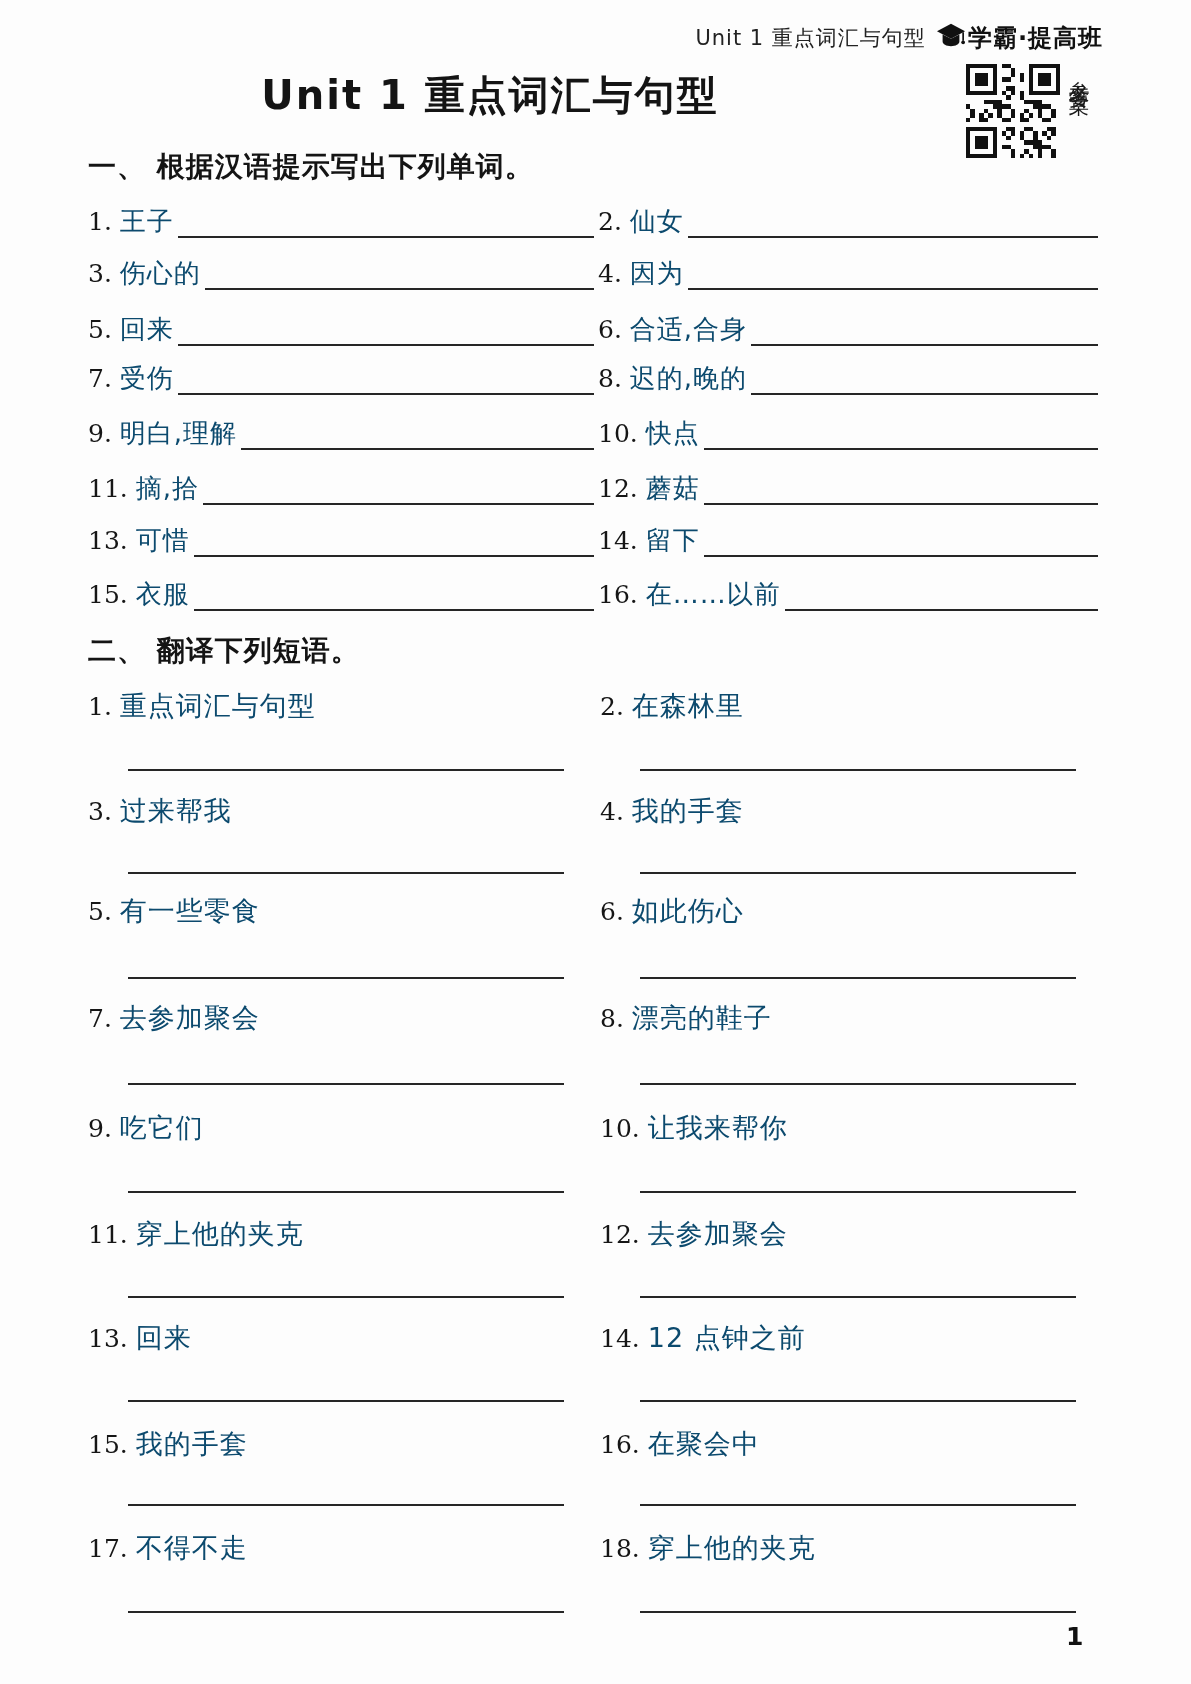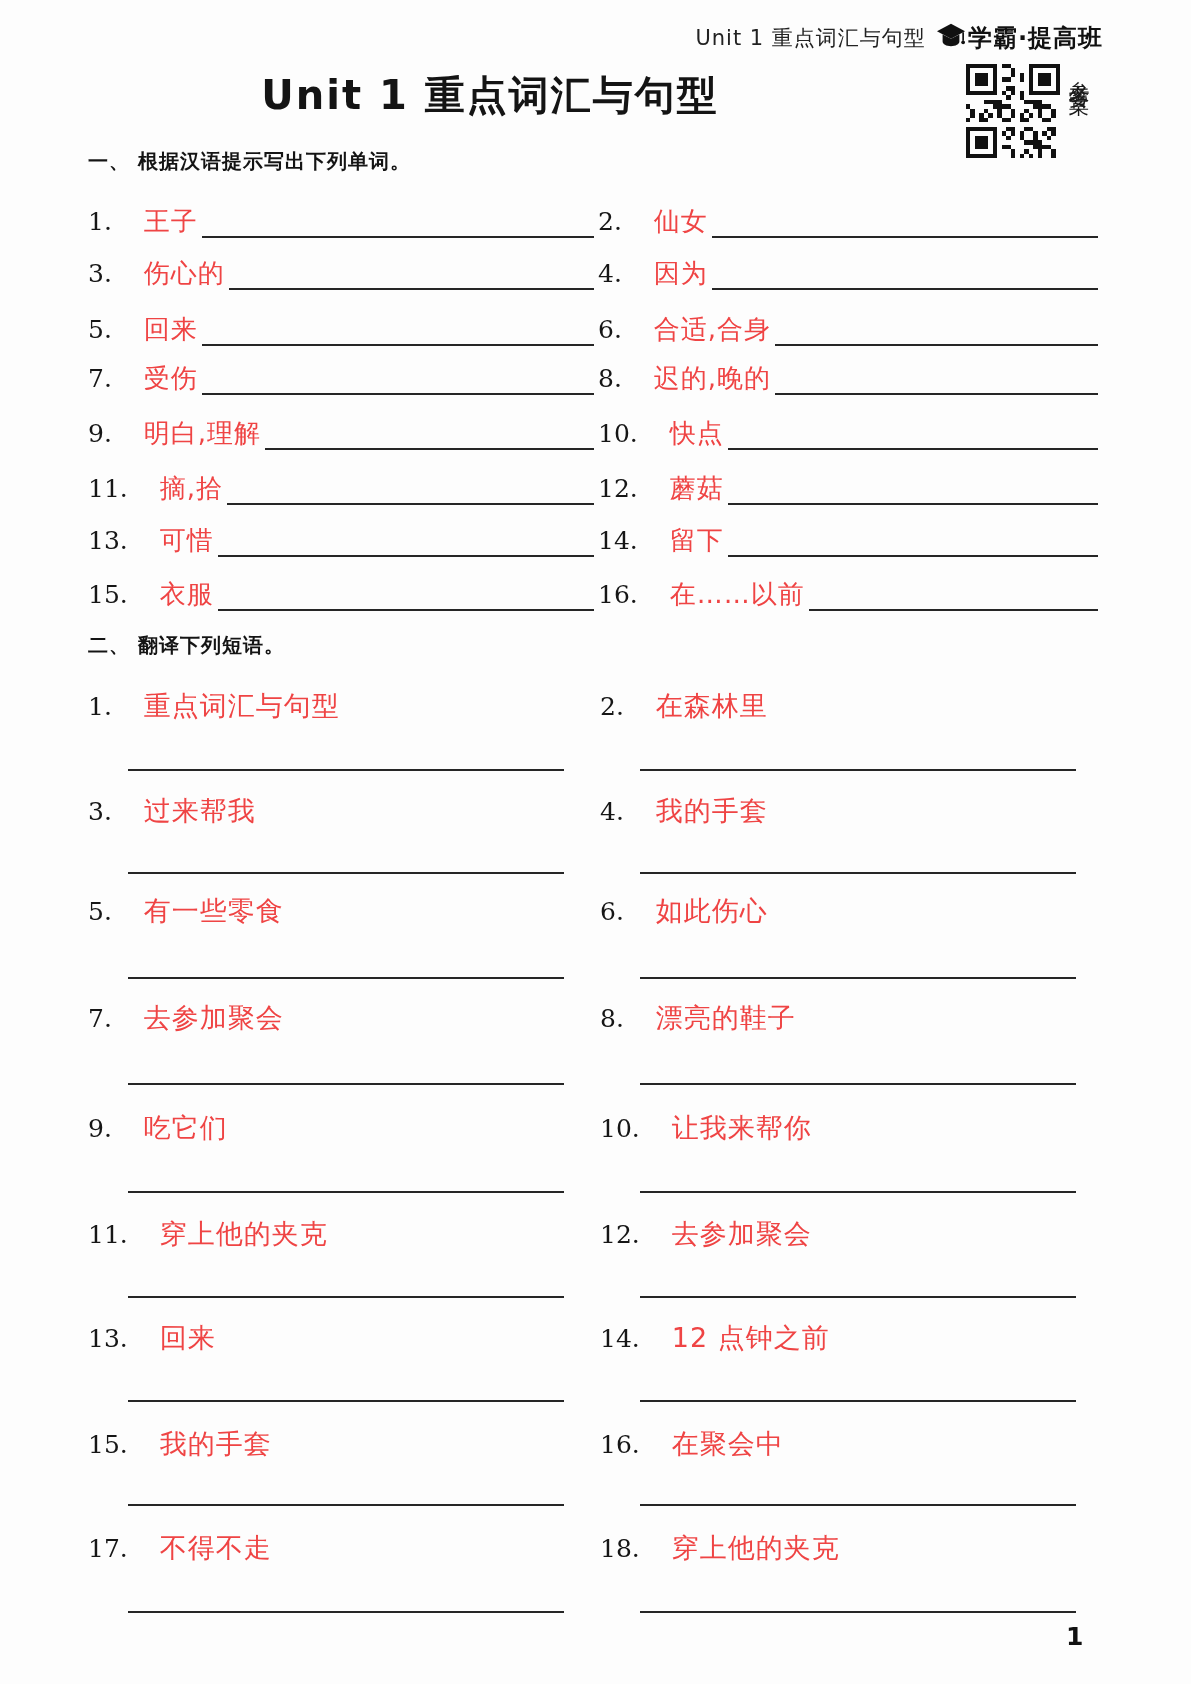--- a/index.html
+++ b/index.html
@@ -22,34 +22,34 @@
     font-size:40px;font-weight:bold;letter-spacing:2px;color:#141414;
   }
   
   .qr-wrap{position:absolute;left:966px;top:64px;display:flex;gap:8px;}
   .qr-label{
     writing-mode:vertical-rl;font-size:21px;letter-spacing:4px;color:#1a1a1a;
     height:96px;line-height:1;
   }
   
   .sec-heading{
-    position:absolute;left:88px;font-size:20px;font-weight:bold;color:#141414;
+    position:absolute;left:88px;font-size:28px;font-weight:bold;color:#141414;
     letter-spacing:1px;
   }
   #sec1-heading{top:148px;}
   #sec2-heading{top:632px;}
   
   .s1-item{
     position:absolute;display:flex;align-items:flex-end;height:36px;
   }
   .it-num{
     font-family:"DejaVu Serif","Liberation Serif",serif;
     font-size:25px;line-height:1;padding-bottom:4px;margin-right:8px;color:#161616;
   }
-  .it-label{font-size:26px;line-height:1;padding-bottom:4px;color:#ef4444;letter-spacing:1px;margin-left:24px;}
+  .it-label{font-size:26px;line-height:1;padding-bottom:4px;color:#0c4a6e;letter-spacing:1px;}
   .blank-line{flex:1 1 auto;border-bottom:2px solid #262626;height:100%;margin-left:4px;}
   
   .s2-label{
     position:absolute;display:flex;align-items:baseline;white-space:nowrap;color:#161616;
   }
   .s2-label .it-label{font-size:27px;padding-bottom:0;}
   .s2-line{position:absolute;width:436px;border-top:2px solid #262626;height:0;}
   
   .page-number{
     position:absolute;left:1066px;top:1622px;font-size:25px;font-weight:bold;color:#111;

